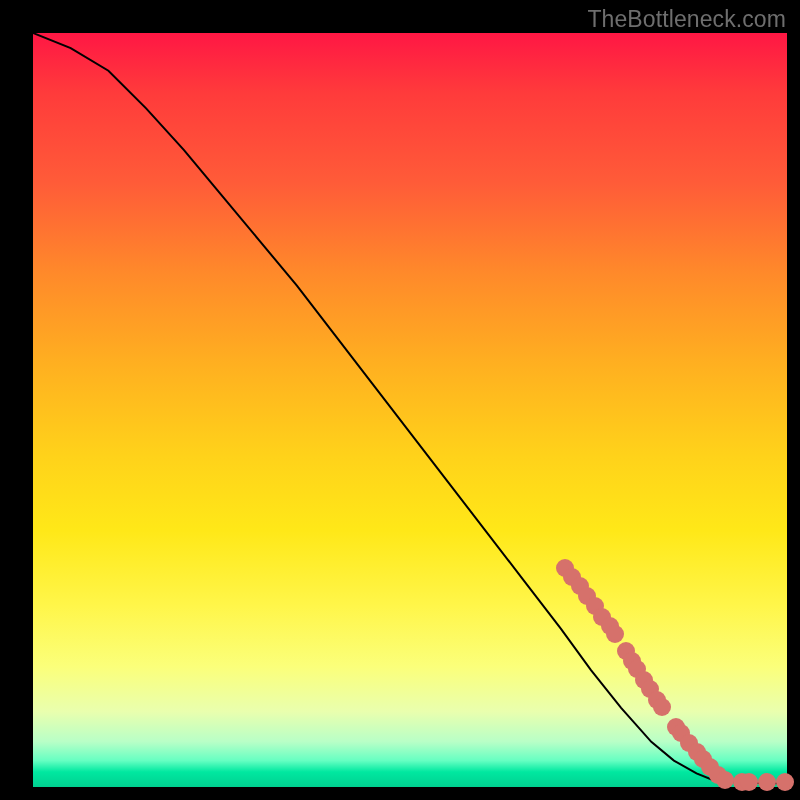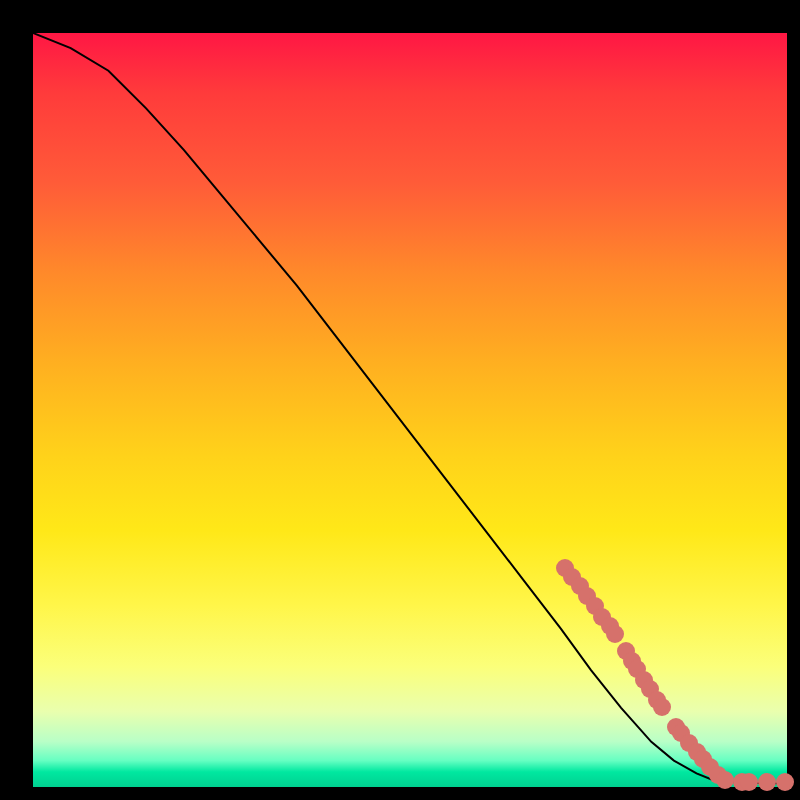--- a/index.html
+++ b/index.html
@@ -65,20 +65,21 @@
     color: #6e6e6e;
     font-size: 23px;
     font-weight: 500;
     letter-spacing: 0.1px;
   }
 </style>
 </head>
 <body>
 
 <div class="frame">
+  <div class="watermark">TheBottleneck.com</div>
   <div class="plot">
     <div class="gradient"></div>
     <svg class="curve" viewBox="0 0 754 754" preserveAspectRatio="none">
       <path id="curve-path" d="M0.0 0.0 L37.7 15.1 L75.4 37.7 L113.1 75.4 L150.8 116.9 L188.5 162.1 L226.2 207.4 L263.9 252.6 L301.6 301.6 L339.3 350.6 L377.0 399.6 L414.7 448.6 L452.4 497.6 L490.1 546.6 L527.8 595.7 L558.0 637.1 L588.1 674.8 L618.3 708.8 L640.9 727.6 L663.5 740.4 L678.6 746.5 L693.7 748.7 L708.8 749.5 L723.8 749.9 L738.9 750.2 L754.0 750.2 " fill="none" stroke="#000" stroke-width="2"></path>
     </svg>
     <div id="dots">
         <div class="dot" style="left: 531.57px; top: 535.34px;"></div>
         <div class="dot" style="left: 539.11px; top: 544.388px;"></div>
         <div class="dot" style="left: 546.65px; top: 553.436px;"></div>
         <div class="dot" style="left: 554.19px; top: 563.238px;"></div>

